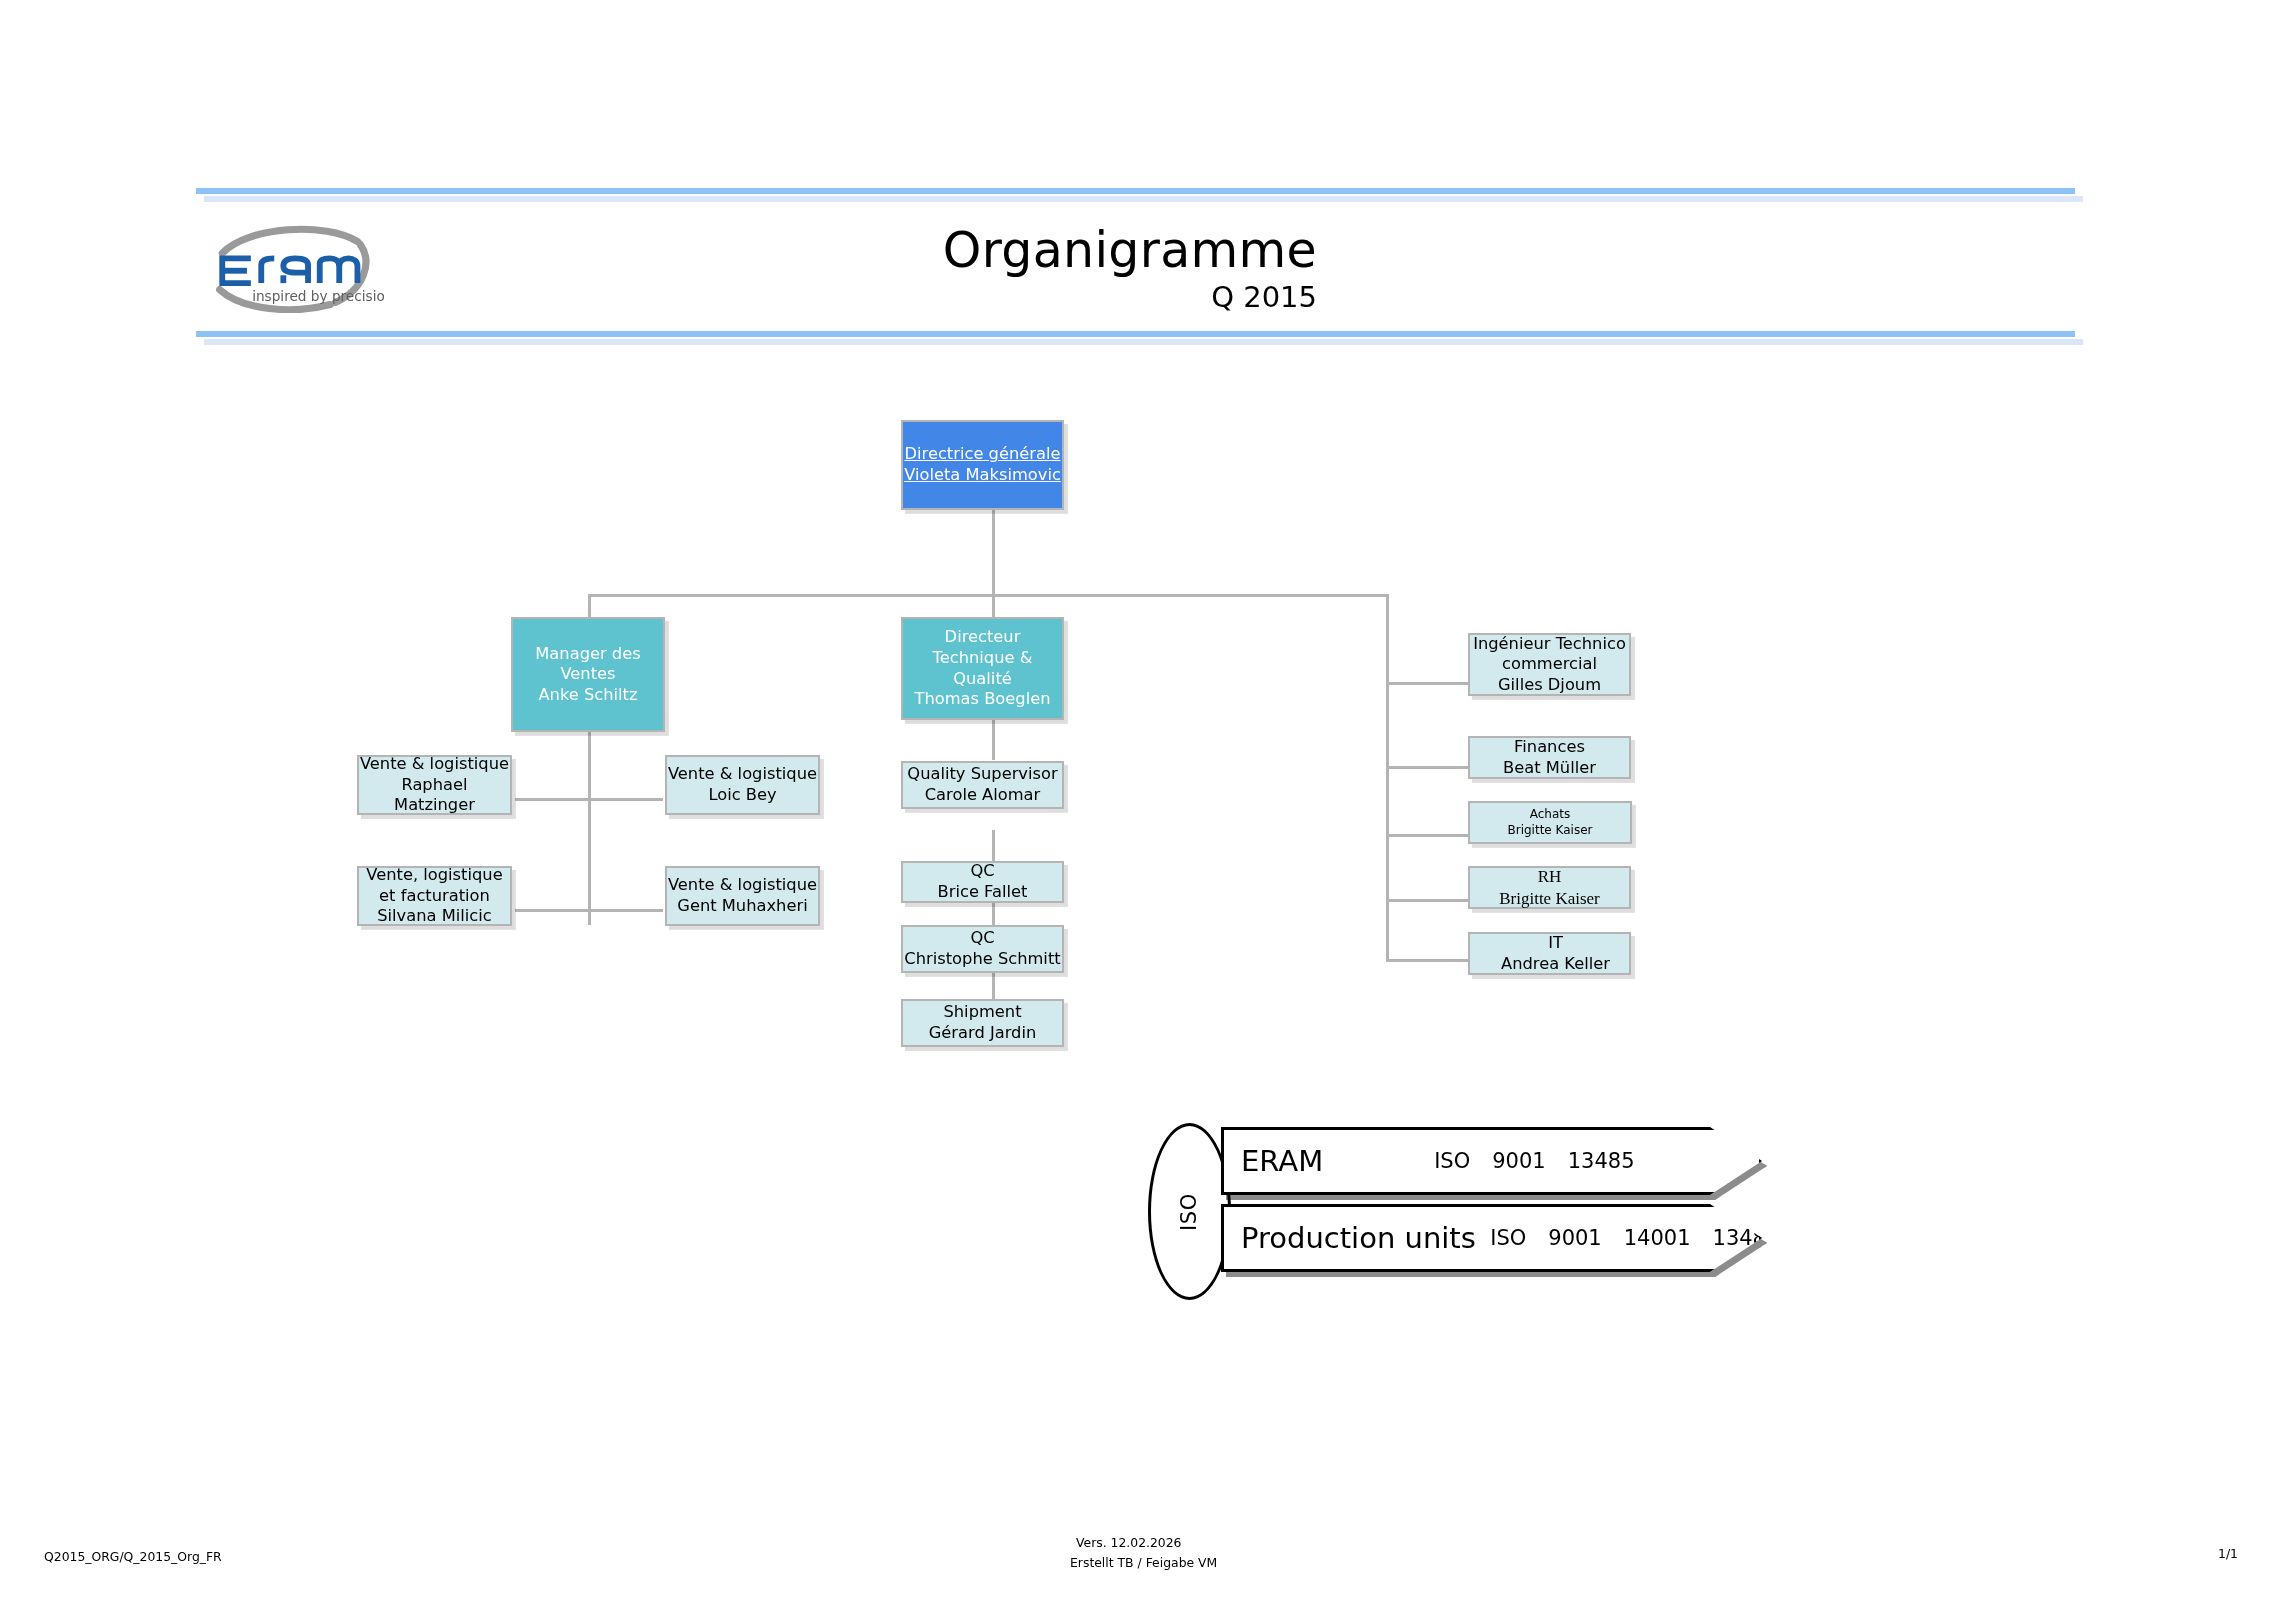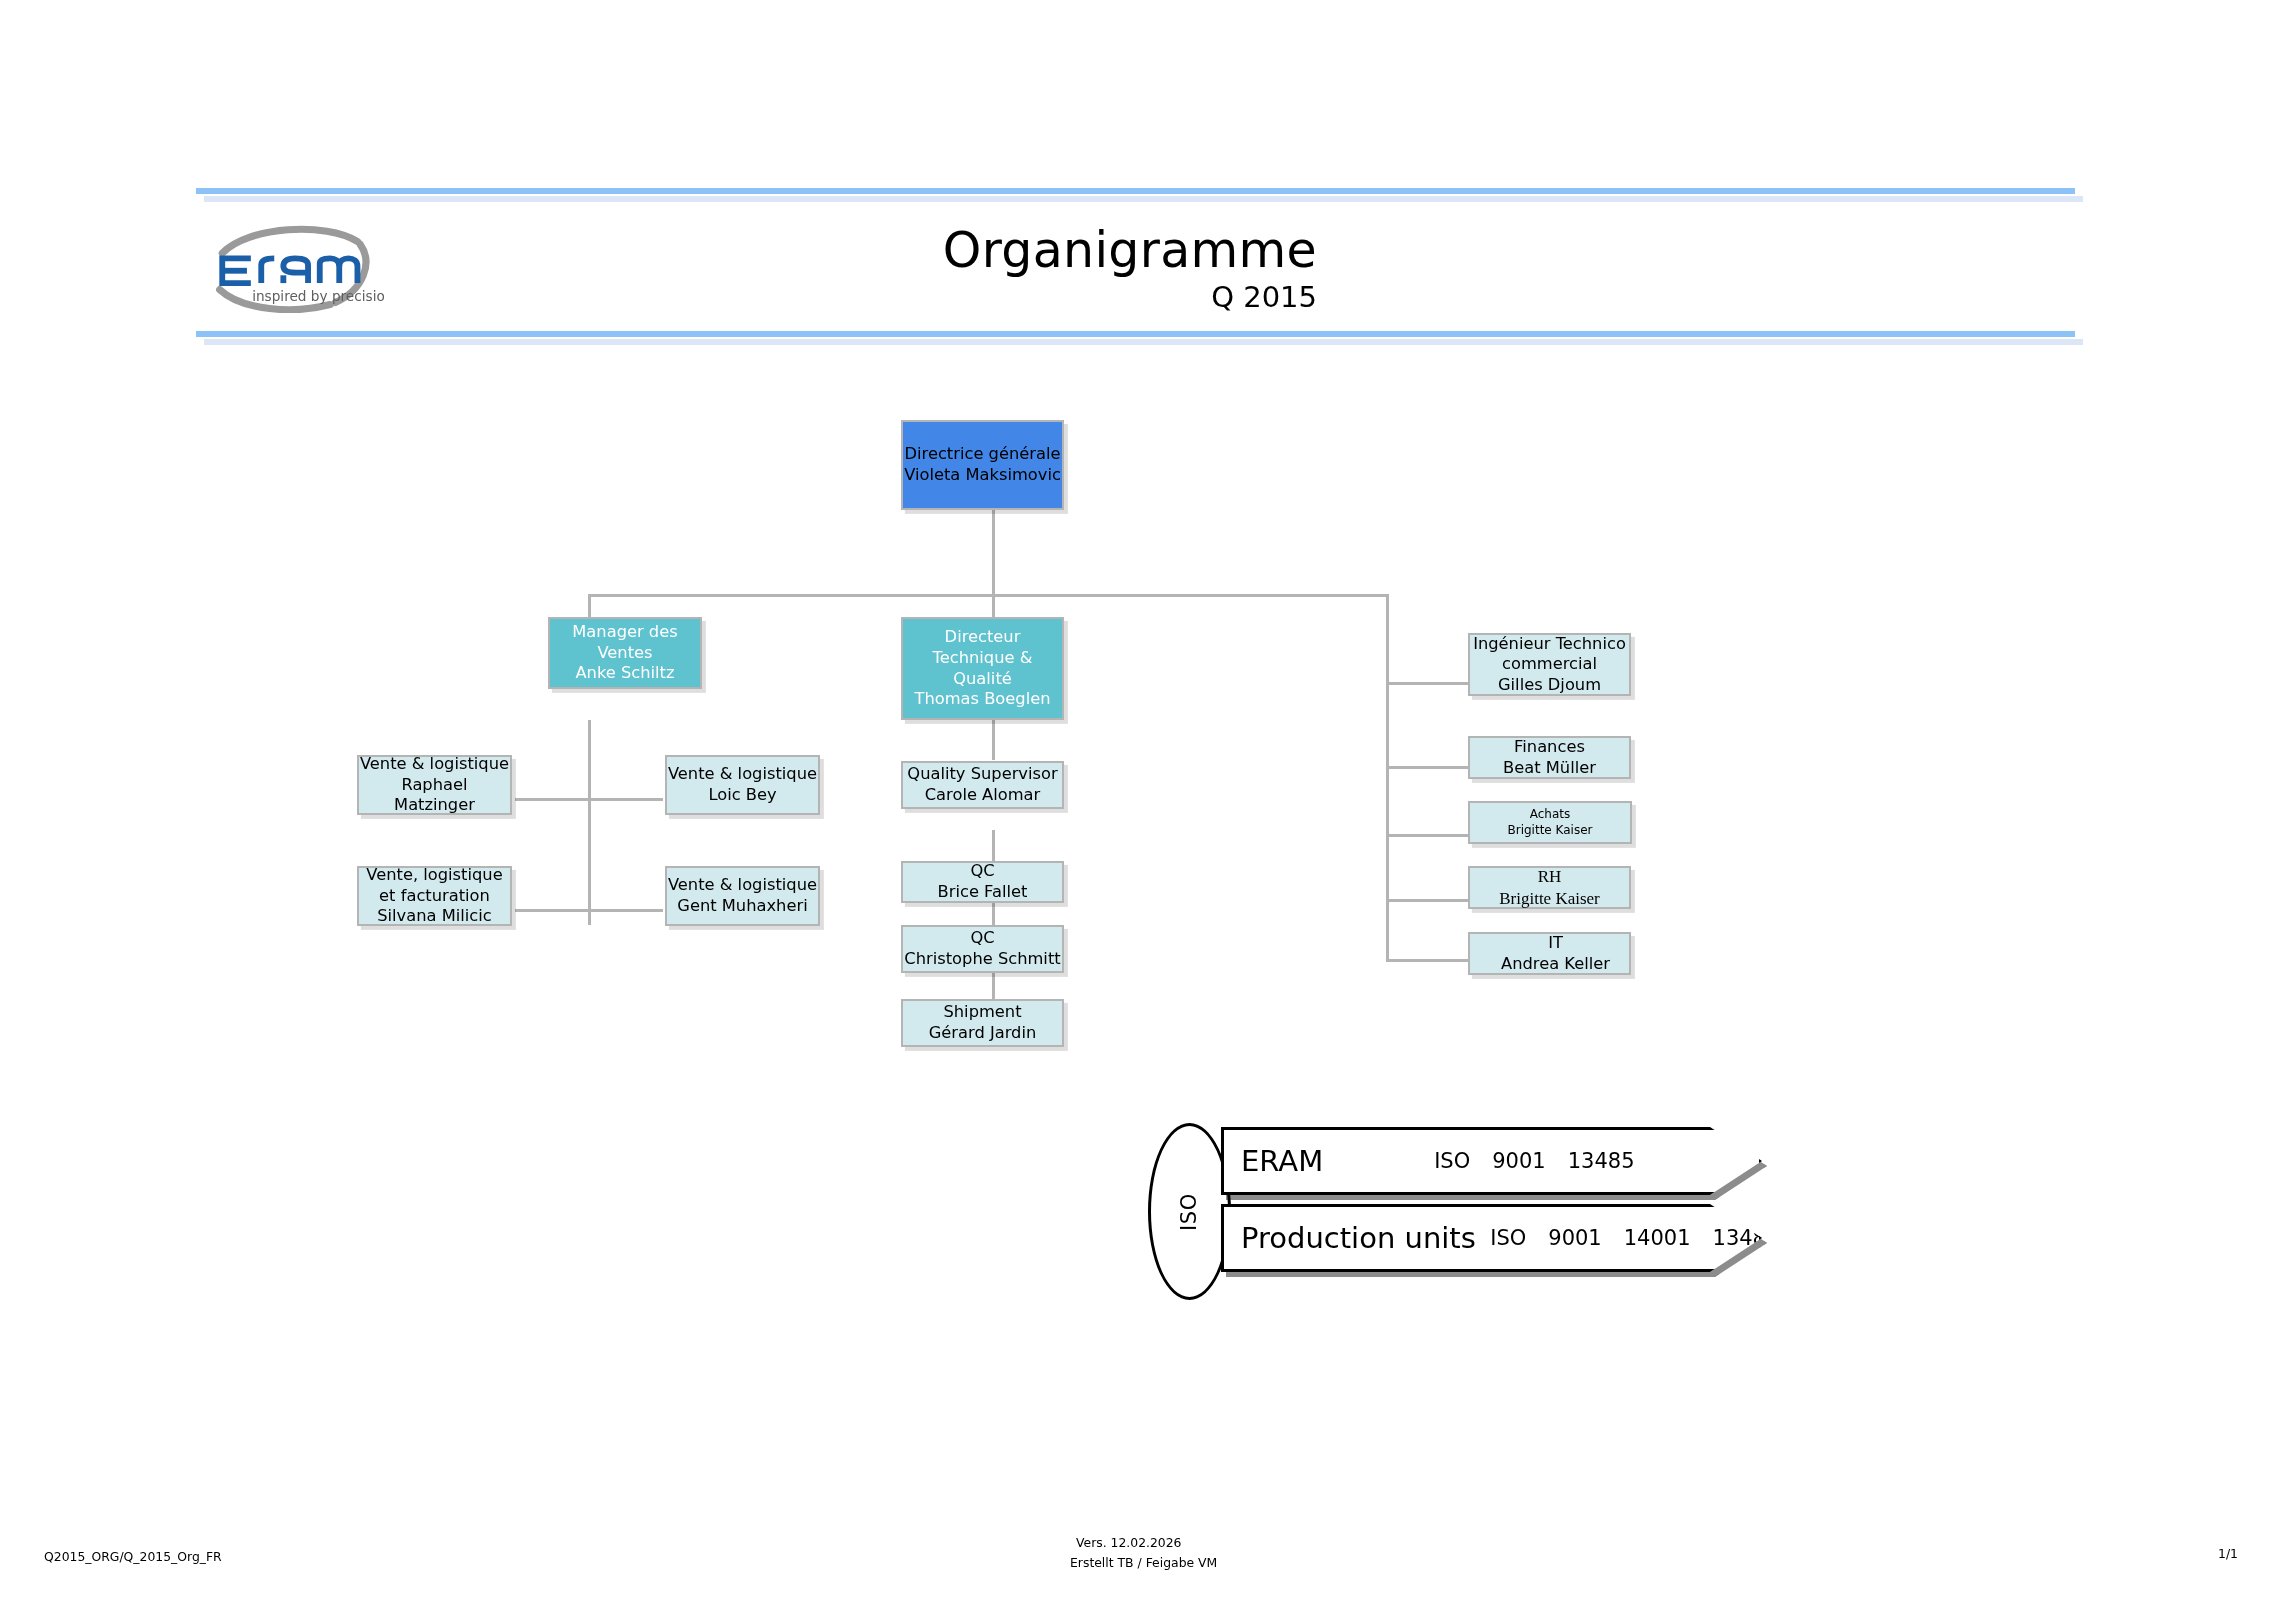--- a/index.html
+++ b/index.html
@@ -30,21 +30,21 @@
 
   
   .node{
     position:absolute;box-sizing:border-box;
     display:flex;flex-direction:column;align-items:center;justify-content:center;
     text-align:center;line-height:1.26;
     border:2.6px solid #b4b4b4;
     box-shadow:3.9px 3.9px 0 rgba(0,0,0,.13);
   }
   .node span{display:block;white-space:nowrap;}
-  .node.top{background:#4286e8;color:#000000;border-color:#b4b4b4;}
+  .node.top{background:#4286e8;color:#ffffff;border-color:#b4b4b4;text-decoration:underline;}
   .node.lvl1{background:#5fc2cf;color:#ffffff;}
   .node.leaf{background:#d2e9ed;color:#000000;}
 
   
   .ln{position:absolute;background:#b4b4b4;}
   .ln.v{width:2.6px;}
   .ln.h{height:2.6px;}
 
   
   .iso-oval{
@@ -122,21 +122,21 @@
 <div class="ln v" style="left:992px;top:720px;height:40px;"></div>
 <div class="ln v" style="left:992px;top:830px;height:31px;"></div>
 <div class="ln v" style="left:992px;top:896px;height:29px;"></div>
 <div class="ln v" style="left:992px;top:970px;height:29px;"></div>
 
 <div class="node top" style="left:901px;top:420px;width:163px;height:90px;font-size:16.3px;">
   <span>Directrice générale</span>
   <span>Violeta Maksimovic</span>
 </div>
 
-<div class="node lvl1" style="left:511px;top:617px;width:154px;height:72px;font-size:16.3px;margin-left:37px;">
+<div class="node lvl1" style="left:511px;top:617px;width:154px;height:115px;font-size:16.3px;">
   <span>Manager des</span>
   <span>Ventes</span>
   <span>Anke Schiltz</span>
 </div>
 
 <div class="node lvl1" style="left:901px;top:617px;width:163px;height:103px;font-size:16.3px;">
   <span>Directeur</span>
   <span>Technique &amp;</span>
   <span>Qualité</span>
   <span>Thomas Boeglen</span>

